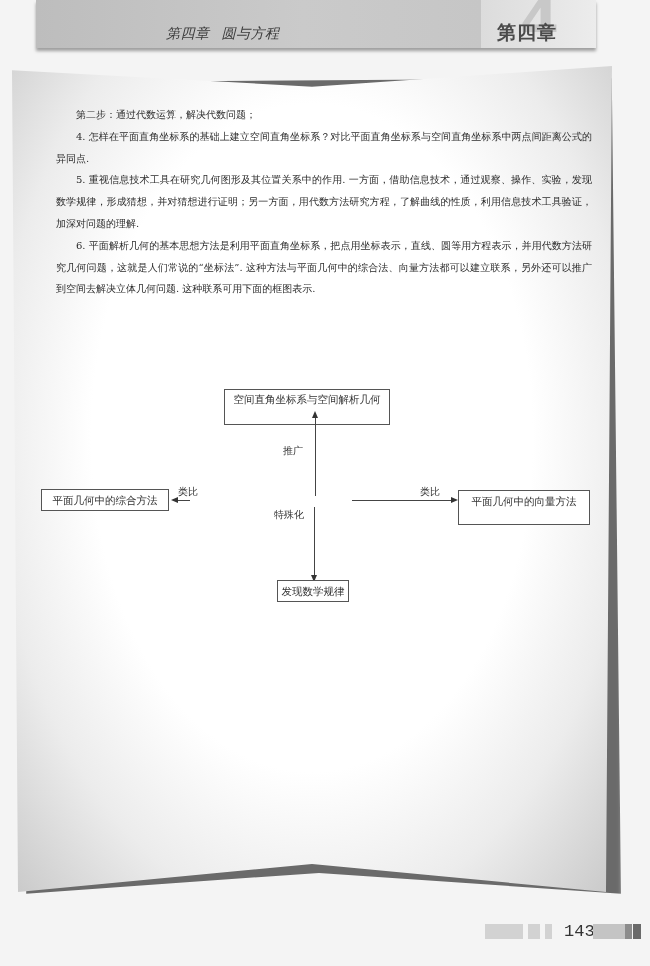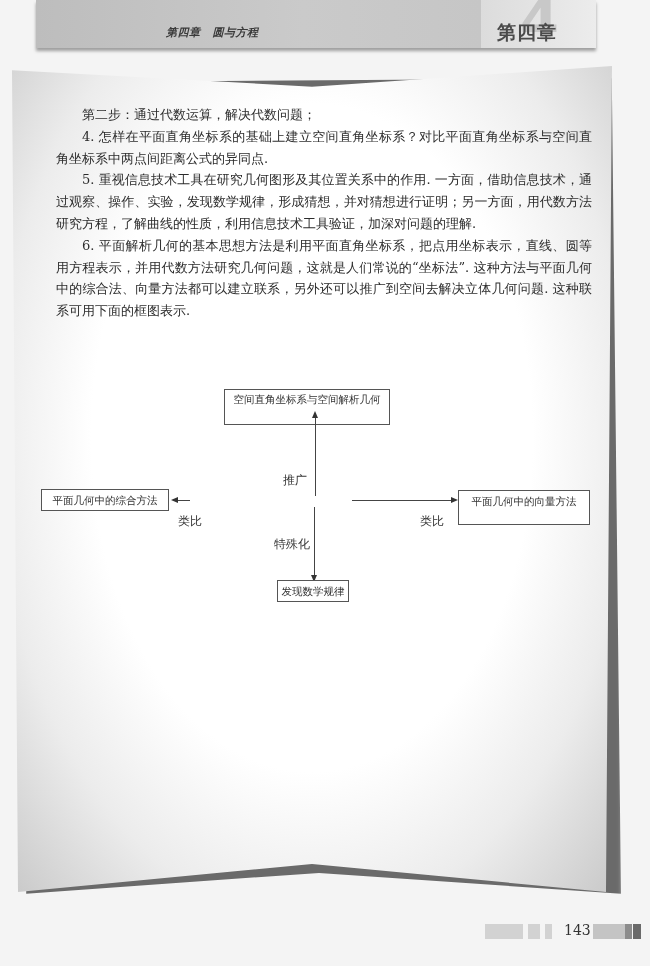--- a/index.html
+++ b/index.html
@@ -17,22 +17,22 @@
     .header-left-block {
       position: absolute; left: 0; top: 0; width: 445px; height: 48px;
       background: linear-gradient(90deg, #bdbdbd, #cacaca 60%, #c6c6c6);
     }
     .header-right-block {
       position: absolute; left: 445px; top: 0; width: 115px; height: 48px;
       background: linear-gradient(90deg, #dcdcdc, #ececec);
     }
     .header-running {
       position: absolute; left: 166px; top: 25px;
-      font-family: "DejaVu Sans", sans-serif; font-style: italic; font-weight: bold;
-      font-size: 11px; color: #3a3a3a; letter-spacing: 0.5px;
+      font-family: "DejaVu Sans", sans-serif; font-style: italic; font-weight: normal;
+      font-size: 14px; color: #3a3a3a; letter-spacing: 0.5px;
     }
     .header-running .gap { display: inline-block; width: 12px; }
     .big-four {
       position: absolute; left: 520px; top: -8px;
       font-family: "DejaVu Sans", sans-serif; font-weight: bold; font-size: 56px;
       color: #c8c8c8; line-height: 1;
     }
     .header-chapter {
       position: absolute; left: 497px; top: 20px;
       font-family: "DejaVu Sans", sans-serif; font-weight: bold; font-size: 19px;
@@ -47,21 +47,21 @@
       clip-path: polygon(2% 1.5%, 98% 1%, 99.5% 99%, 50% 96.5%, 2% 99%);
     }
     .page {
       position: absolute; left: 12px; top: 66px; width: 600px; height: 826px;
       background: radial-gradient(ellipse at 50% 45%, #ffffff 0%, #ffffff 52%, #ececec 75%, #c9c9c9 100%);
       clip-path: polygon(0% 0.5%, 50% 2.5%, 100% 0%, 99% 100%, 50% 96.6%, 1% 100%);
     }
 
     .content {
       position: absolute; left: 56px; top: 104px; width: 536px;
-      font-size: 13px; line-height: 21.8px; color: #2c2c2c;
+      font-size: 10px; line-height: 21.8px; color: #2c2c2c;
     }
     .content p { margin: 0; text-indent: 2em; text-align: justify; }
 
     .diagram { position: absolute; left: 0; top: 0; width: 650px; height: 966px; }
     .box {
       position: absolute; border: 1px solid #555; background: #fff;
       font-size: 10.5px; color: #333; text-align: center; box-sizing: border-box;
       white-space: nowrap;
     }
     .vline { position: absolute; width: 1px; background: #444; }
@@ -81,26 +81,26 @@
       border-top: 3px solid transparent; border-bottom: 3px solid transparent;
       border-right: 7px solid #333;
     }
     .arrow-right {
       position: absolute; width: 0; height: 0;
       border-top: 3px solid transparent; border-bottom: 3px solid transparent;
       border-left: 7px solid #333;
     }
     .edge-label {
       position: absolute; font-family: Liberation Serif, serif;
-      font-size: 12px; color: #333; white-space: nowrap; margin-top: 28px;
+      font-size: 10px; color: #333; white-space: nowrap;
     }
     .fb { position: absolute; top: 924px; height: 15px; background: #d2d2d2; }
     .page-number {
       position: absolute; left: 564px; top: 922px;
-      font-size: 14px; color: #333;
+      font-size: 17px; color: #333; font-family: Liberation Mono, monospace;
     }
   </style>
 </head>
 <body>
 
 <div class="header-bar">
   <div class="header-left-block"></div>
   <div class="header-right-block"></div>
 </div>
 <div class="header-running">

